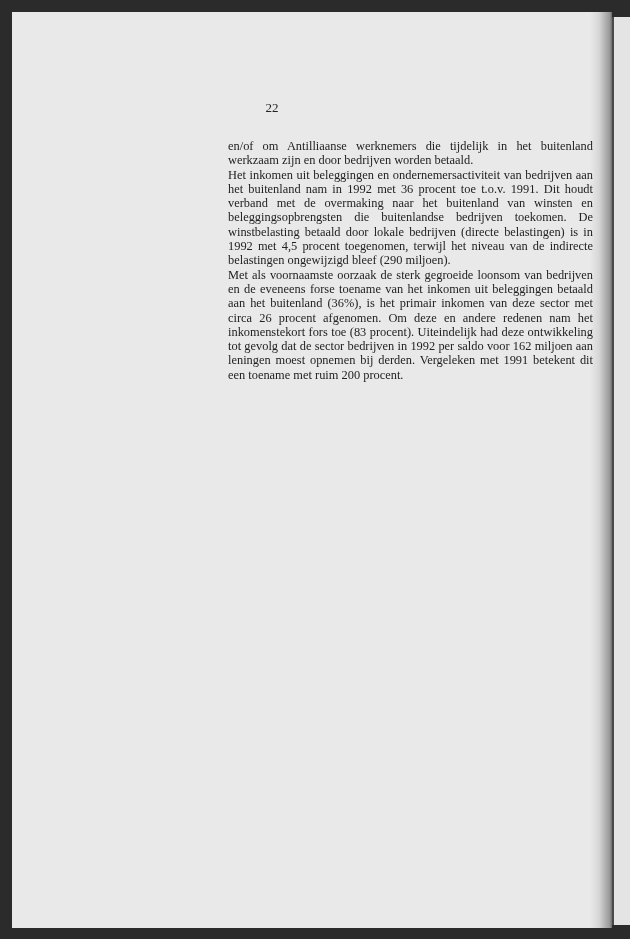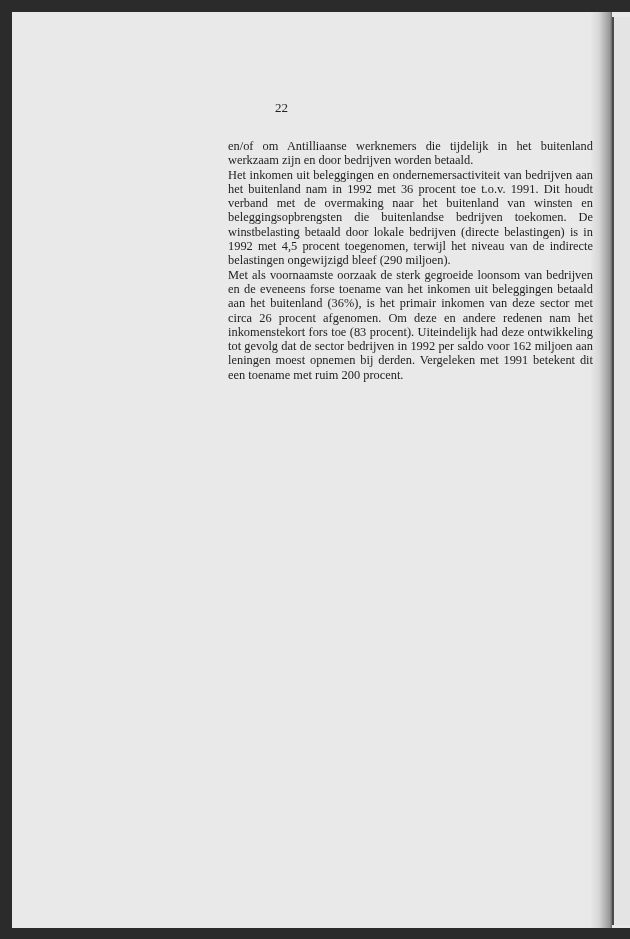--- a/index.html
+++ b/index.html
@@ -1,20 +1,19 @@
 <!DOCTYPE html>
 <html><head>
 <meta charset="utf-8">
 <style>
   html, body { margin:0; padding:0; }
   body { width:630px; height:939px; background:#2b2b2b; position:relative; overflow:hidden; }
   .page {
     position:absolute; left:12px; top:12px; width:600px; height:916px;
     background:#e9e9e9;
-    padding-left:19px;
   }
   .page-shadow {
     position:absolute; left:590px; top:12px; width:22px; height:916px;
     background:linear-gradient(to right, rgba(0,0,0,0) 0%, rgba(0,0,0,0.08) 40%, rgba(0,0,0,0.35) 90%, rgba(0,0,0,0.55) 100%);
   }
   .back-page {
     position:absolute; left:612px; top:17px; width:18px; height:908px;
     background:#e4e4e4; border-left:2px solid #4a4a4a;
   }
   .page-number {

